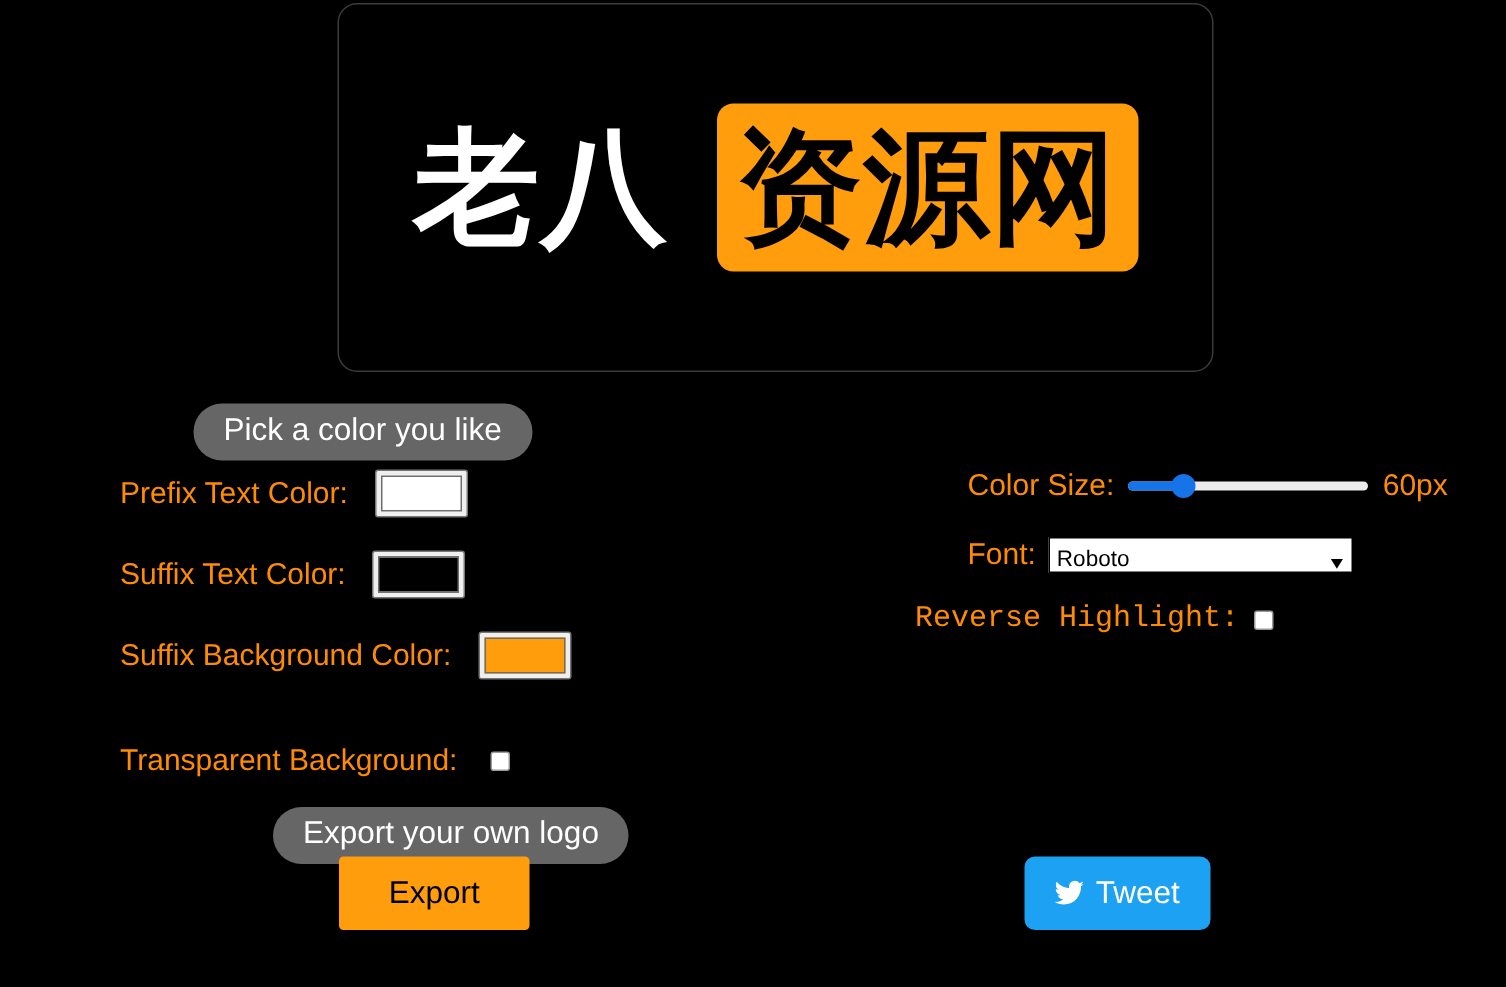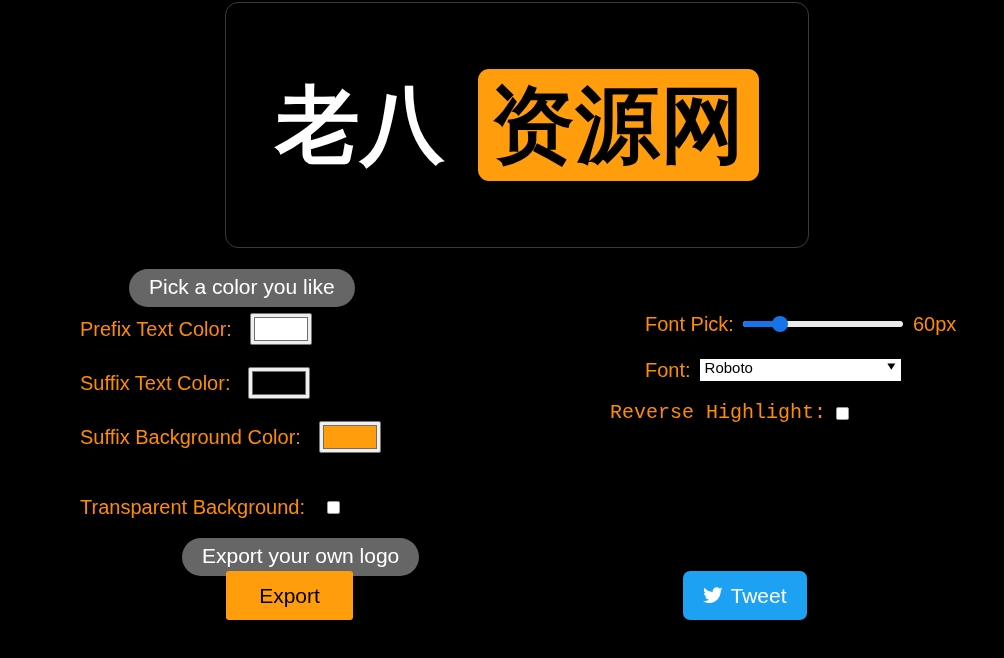--- a/index.html
+++ b/index.html
@@ -175,21 +175,21 @@
 
   
   .font-select {
     margin-left: 8px;
     width: 203px;
     height: 24px;
     background: #ffffff;
     border: 1px solid #000000;
     box-sizing: border-box;
     display: flex;
-    align-items: flex-start;
+    align-items: flex-end;
     justify-content: space-between;
     padding: 0 6px 0 5px;
     font-size: 15px;
     color: #000000;
     cursor: pointer;
   }
   .font-select .chev {
     font-size: 13px;
     color: #000000;
     line-height: 1;
@@ -277,21 +277,21 @@
     </span>
   </div>
 
   <div class="control-row" id="row-transparent-bg">
     <span class="ctl-label">Transparent Background:</span>
     <span class="gap-22"></span>
     <span class="cbox"></span>
   </div>
 
   <div class="control-row" id="row-font-size">
-    <span class="ctl-label">Font Pick:</span>
+    <span class="ctl-label">Color Size:</span>
     <span class="slider-wrap">
       <span class="slider-track"></span>
       <span class="slider-fill" style="width: 32px;"></span>
       <span class="slider-thumb" style="left: 28.8px;"></span>
     </span>
     <span class="slider-value">60px</span>
   </div>
 
   <div class="control-row" id="row-font">
     <span class="ctl-label">Font:</span>

